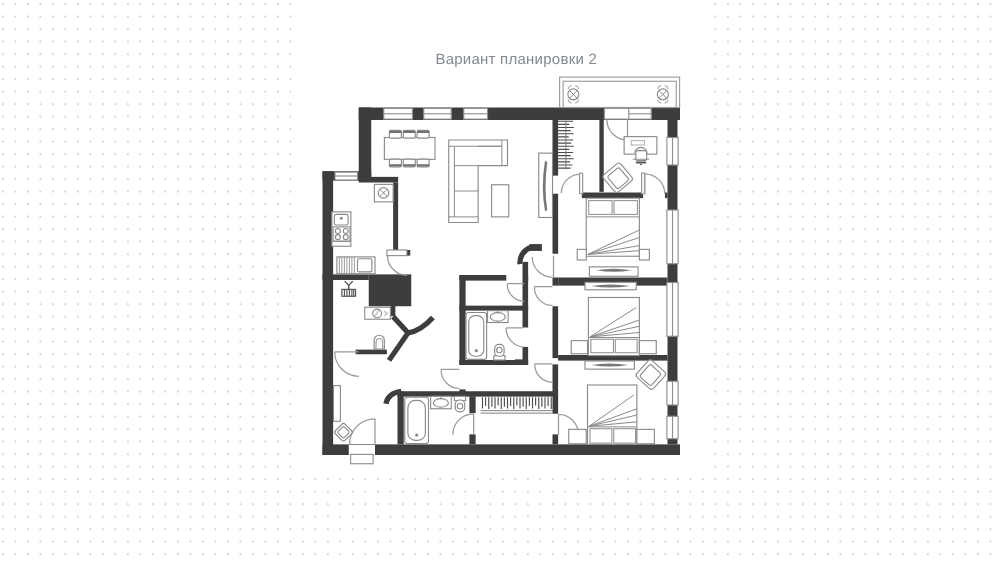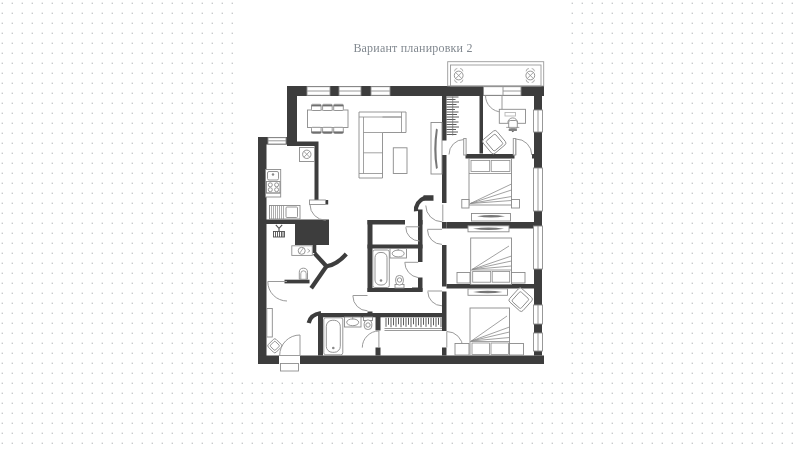--- a/index.html
+++ b/index.html
@@ -1,16 +1,16 @@
 <!DOCTYPE html>
 <html><head>
 <meta charset="utf-8">
 <style>
 html,body{margin:0;padding:0;background:#fff;}
-.page{width:800px;height:449px;position:relative;font-family:Liberation Serif, serif;overflow:hidden;}
+.page{width:800px;height:449px;position:relative;font-family:Liberation Sans, sans-serif;overflow:hidden;}
 </style>
 </head>
 <body>
 <div class="page">
 <svg width="800" height="449" viewBox="0 0 800 449">
 <defs>
 <pattern id="dots" width="10" height="10" patternUnits="userSpaceOnUse" x="0" y="0">
   <rect x="1.6" y="2.6" width="1.4" height="1.4" fill="#c8cacc"></rect>
 </pattern>
 </defs>

